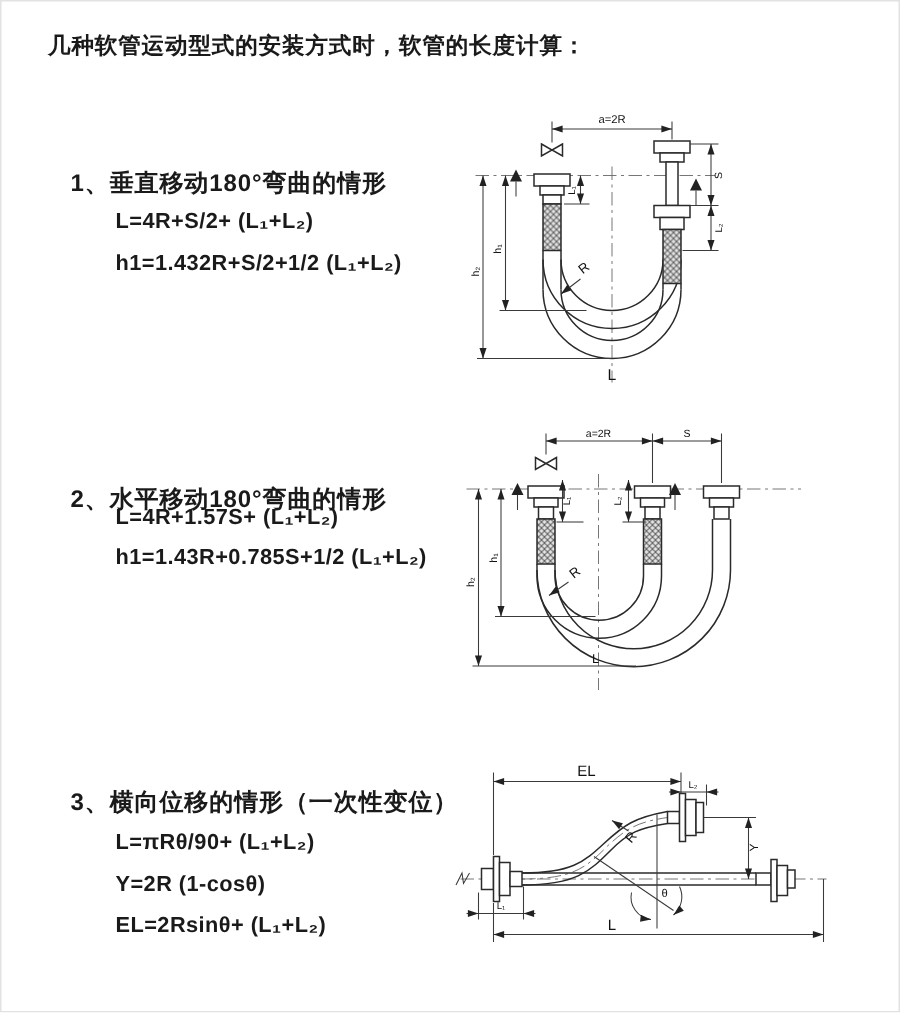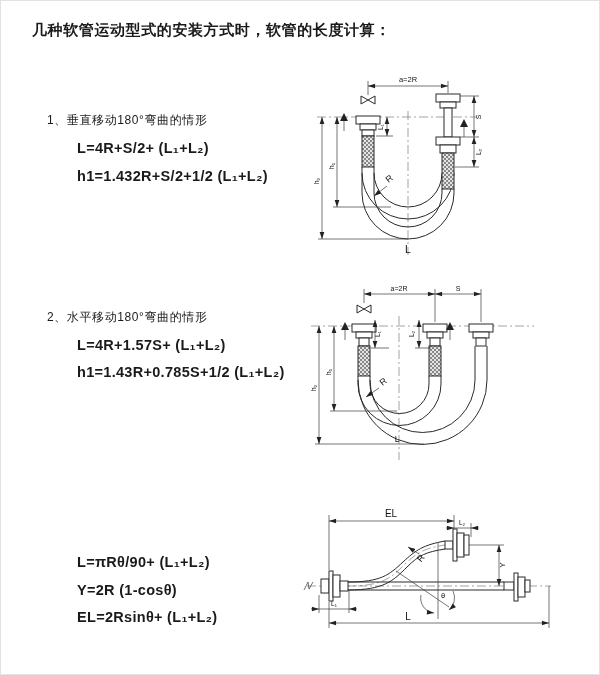--- a/index.html
+++ b/index.html
@@ -1,44 +1,45 @@
 <!DOCTYPE html>
 <html><head>
 <meta charset="utf-8">
 <style>
   *{margin:0;padding:0;box-sizing:border-box}
   html,body{background:#fff}
   body{font-family:"Liberation Sans","DejaVu Sans",sans-serif;color:#1a1a1a}
   .page{position:relative;width:600px;height:675px;background:#fff;overflow:hidden;border:1px solid #e2e2e2}
   .title{position:absolute;left:31px;top:20px;font-size:15px;font-weight:700;letter-spacing:.6px}
-  .sec-heading{position:absolute;left:46px;font-size:12px;font-weight:400;letter-spacing:.6px}
+  .sec-heading{position:absolute;left:46px;font-size:16px;font-weight:700;letter-spacing:.6px}
   .formula{position:absolute;left:76px;font-size:14.5px;font-weight:700;letter-spacing:.3px}
   svg.diag{position:absolute}
   .out{stroke:#2a2a2a;stroke-width:1;fill:none}
   .outf{stroke:#2a2a2a;stroke-width:1;fill:#fff}
   .dim{stroke:#3a3a3a;stroke-width:.7;fill:none}
   .cl{stroke:#666;stroke-width:.6;fill:none;stroke-dasharray:9 3 2 3}
   .t{font-family:"Liberation Sans","DejaVu Sans",sans-serif;fill:#111}
   .mv{fill:#222;stroke:none}
 </style>
 </head>
 <body>
 
 <div class="page">
 
   <div class="title">几种软管运动型式的安装方式时，软管的长度计算：</div>
 
   <div class="sec-heading" style="top:111px">1、垂直移动180°弯曲的情形</div>
   <div class="formula" style="top:139px">L=4R+S/2+ (L₁+L₂)</div>
   <div class="formula" style="top:167px">h1=1.432R+S/2+1/2 (L₁+L₂)</div>
 
-  <div class="sec-heading" style="top:308px">2、水平移动180°弯曲的情形</div>
+  <div class="sec-heading" style="top:322px">2、水平移动180°弯曲的情形</div>
   <div class="formula" style="top:336px">L=4R+1.57S+ (L₁+L₂)</div>
   <div class="formula" style="top:363px">h1=1.43R+0.785S+1/2 (L₁+L₂)</div>
 
+  <div class="sec-heading" style="top:524px">3、横向位移的情形（一次性变位）</div>
   <div class="formula" style="top:553px">L=πRθ/90+ (L₁+L₂)</div>
   <div class="formula" style="top:581px">Y=2R (1-cosθ)</div>
   <div class="formula" style="top:608px">EL=2Rsinθ+ (L₁+L₂)</div>
 
   <svg class="diag" style="left:310px;top:68px" width="280" height="190" viewBox="0 0 280 190">
     <defs>
       <marker id="arr" viewBox="0 0 10 7" refX="9.5" refY="3.5" markerWidth="8" markerHeight="5.5" orient="auto-start-reverse" markerUnits="userSpaceOnUse">
         <path d="M0.5,0.5 L9.5,3.5 L0.5,6.5 Z" fill="#222"></path>
       </marker>
       <pattern id="hatch" width="4" height="4" patternUnits="userSpaceOnUse">

